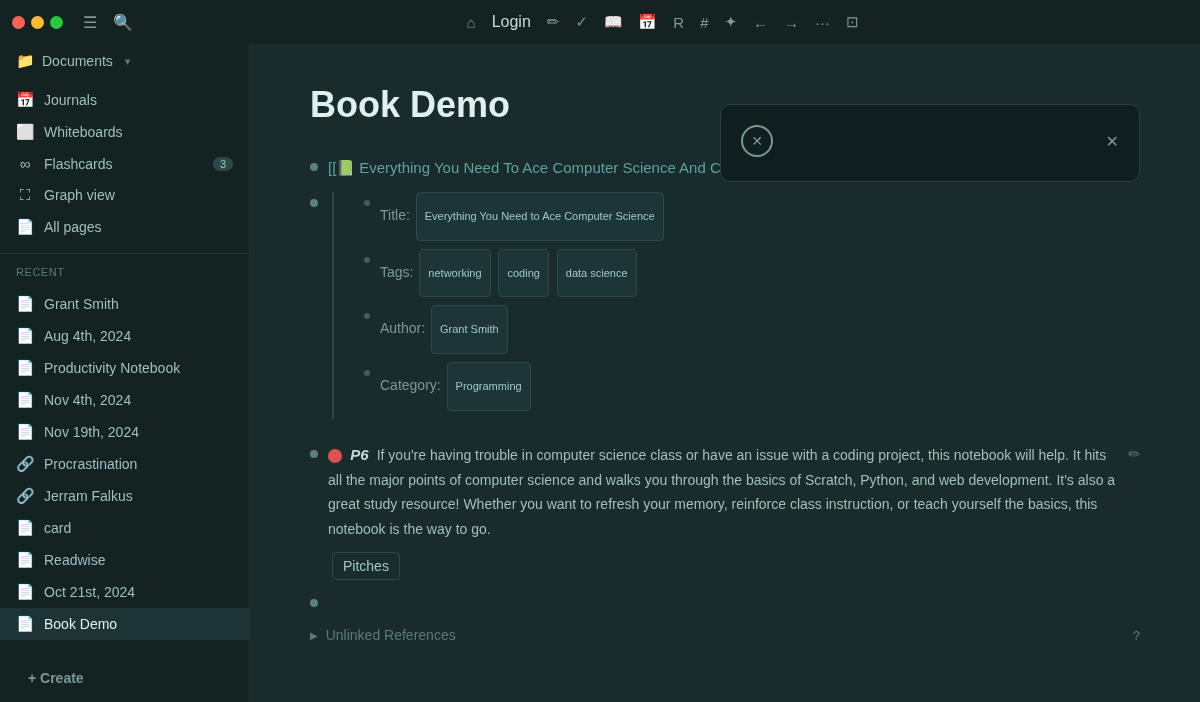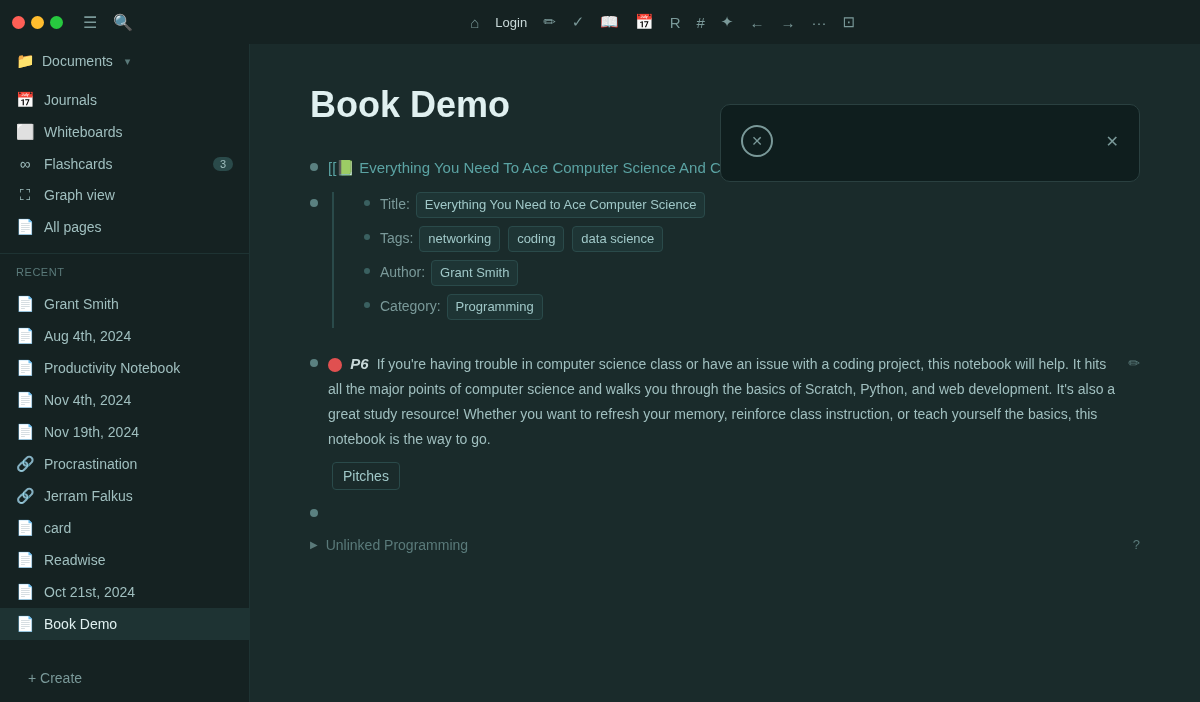--- a/index.html
+++ b/index.html
@@ -58,21 +58,21 @@
       font-size: 15px;
       cursor: pointer;
     }
     .titlebar-right {
       display: flex;
       align-items: center;
       gap: 14px;
     }
     .login-btn {
       color: #c8d8d8;
-      font-size: 13px;
+      font-size: 16px;
       background: none;
       border: none;
       cursor: pointer;
     }
 
     
     .main-layout {
       display: flex;
       flex: 1;
       overflow: hidden;
@@ -147,20 +147,21 @@
       padding: 8px 16px;
       background: none;
       border: none;
       color: #7a9999;
       font-size: 14px;
       cursor: pointer;
       text-align: left;
       display: flex;
       align-items: center;
       gap: 6px;
+      font-weight: bold;
     }
 
     
     .content {
       flex: 1;
       background: #1a2b2b;
       overflow-y: auto;
       padding: 40px 60px;
       position: relative;
     }
@@ -234,22 +235,22 @@
     }
     .link-text {
       color: #5ba3a3;
       text-decoration: none;
     }
     .tag-pill {
       display: inline-block;
       background: #1e3535;
       border: 1px solid #2a4a4a;
       border-radius: 4px;
-      padding: 1px 8px;
-      font-size: 13px;
+      padding: 14px 8px;
+      font-size: 11px;
       color: #a0c8c8;
       margin: 0 2px;
     }
     .metadata-label {
       color: #7a9999;
     }
     .sub-bullet {
       display: flex;
       gap: 10px;
       margin-bottom: 8px;
@@ -528,20 +529,20 @@
           </div>
         </div>
       </div>
 
       <div class="bullet-item">
         <div class="bullet-dot"></div>
       </div>
 
       <div class="unlinked-section">
         <span class="chevron-icon">▶</span>
-        <span>Unlinked Programming</span>
+        <span>Unlinked References</span>
         <span class="question-mark">?</span>
       </div>
 
     </div>
   </div>
 
 </div>
 
 </body></html>

